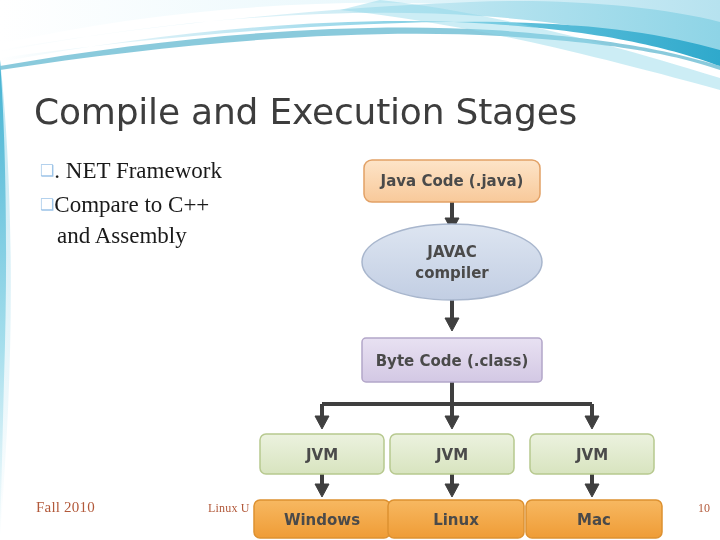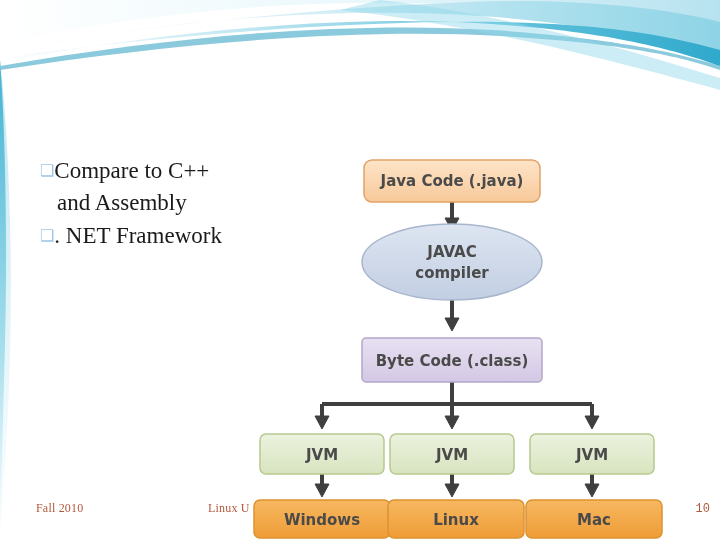--- a/index.html
+++ b/index.html
@@ -99,38 +99,38 @@
     font-weight: 700;
     fill: #4a4a4a;
   }
 
   
   .footer-left {
     position: absolute;
     left: 36px;
     bottom: 24px;
     font-family: "Liberation Serif", serif;
+    font-size: 15px;
+    color: #b2593a;
+    letter-spacing: 0.2px;
+  }
+  .footer-center {
+    position: absolute;
+    left: 208px;
+    bottom: 24px;
+    font-family: "Liberation Serif", serif;
     font-size: 12px;
     color: #b2593a;
     letter-spacing: 0.2px;
   }
-  .footer-center {
-    position: absolute;
-    left: 208px;
-    bottom: 24px;
-    font-family: "Liberation Serif", serif;
-    font-size: 12px;
-    color: #b2593a;
-    letter-spacing: 0.2px;
-  }
   .footer-right {
     position: absolute;
     right: 10px;
     bottom: 24px;
-    font-family: Liberation Mono, monospace;
+    font-family: Liberation Serif, serif;
     font-size: 12px;
     color: #b2593a;
   }
 </style>
 </head>
 <body>
 
 <div class="slide">
 
   <div class="swoosh-wrap">
@@ -172,24 +172,25 @@
         <linearGradient id="lg2" x1="0" y1="0" x2="0" y2="1">
           <stop offset="0%" stop-color="#bfe6f2"></stop>
           <stop offset="100%" stop-color="#ffffff"></stop>
         </linearGradient>
       </defs>
       <path d="M0,0 C10,90 14,220 8,350 C5,410 2,450 0,480 L0,0 Z" fill="url(#lg2)"></path>
       <path d="M0,0 C6,80 8,200 4,320 C2,400 1,450 0,480 L0,0 Z" fill="url(#lg1)" opacity="0.85"></path>
     </svg>
   </div>
 
+  <div class="title">Compile and Execution Stages</div>
 
   <div class="body-text">
+    <div class="bullet-row"><span class="bullet-sq">❑</span><span>. NET Framework</span></div>
     <div class="bullet-row"><span class="bullet-sq">❑</span><span>Compare to C++ and Assembly</span></div>
-    <div class="bullet-row"><span class="bullet-sq">❑</span><span>. NET Framework</span></div>
   </div>
 
   <div class="diagram">
     <svg width="468" height="388" viewBox="0 0 468 388" xmlns="http://www.w3.org/2000/svg">
       <defs>
         <linearGradient id="orangeg" x1="0" y1="0" x2="0" y2="1">
           <stop offset="0%" stop-color="#fde4c8"></stop>
           <stop offset="100%" stop-color="#f8c99a"></stop>
         </linearGradient>
         <linearGradient id="blueg" x1="0" y1="0" x2="0" y2="1">

